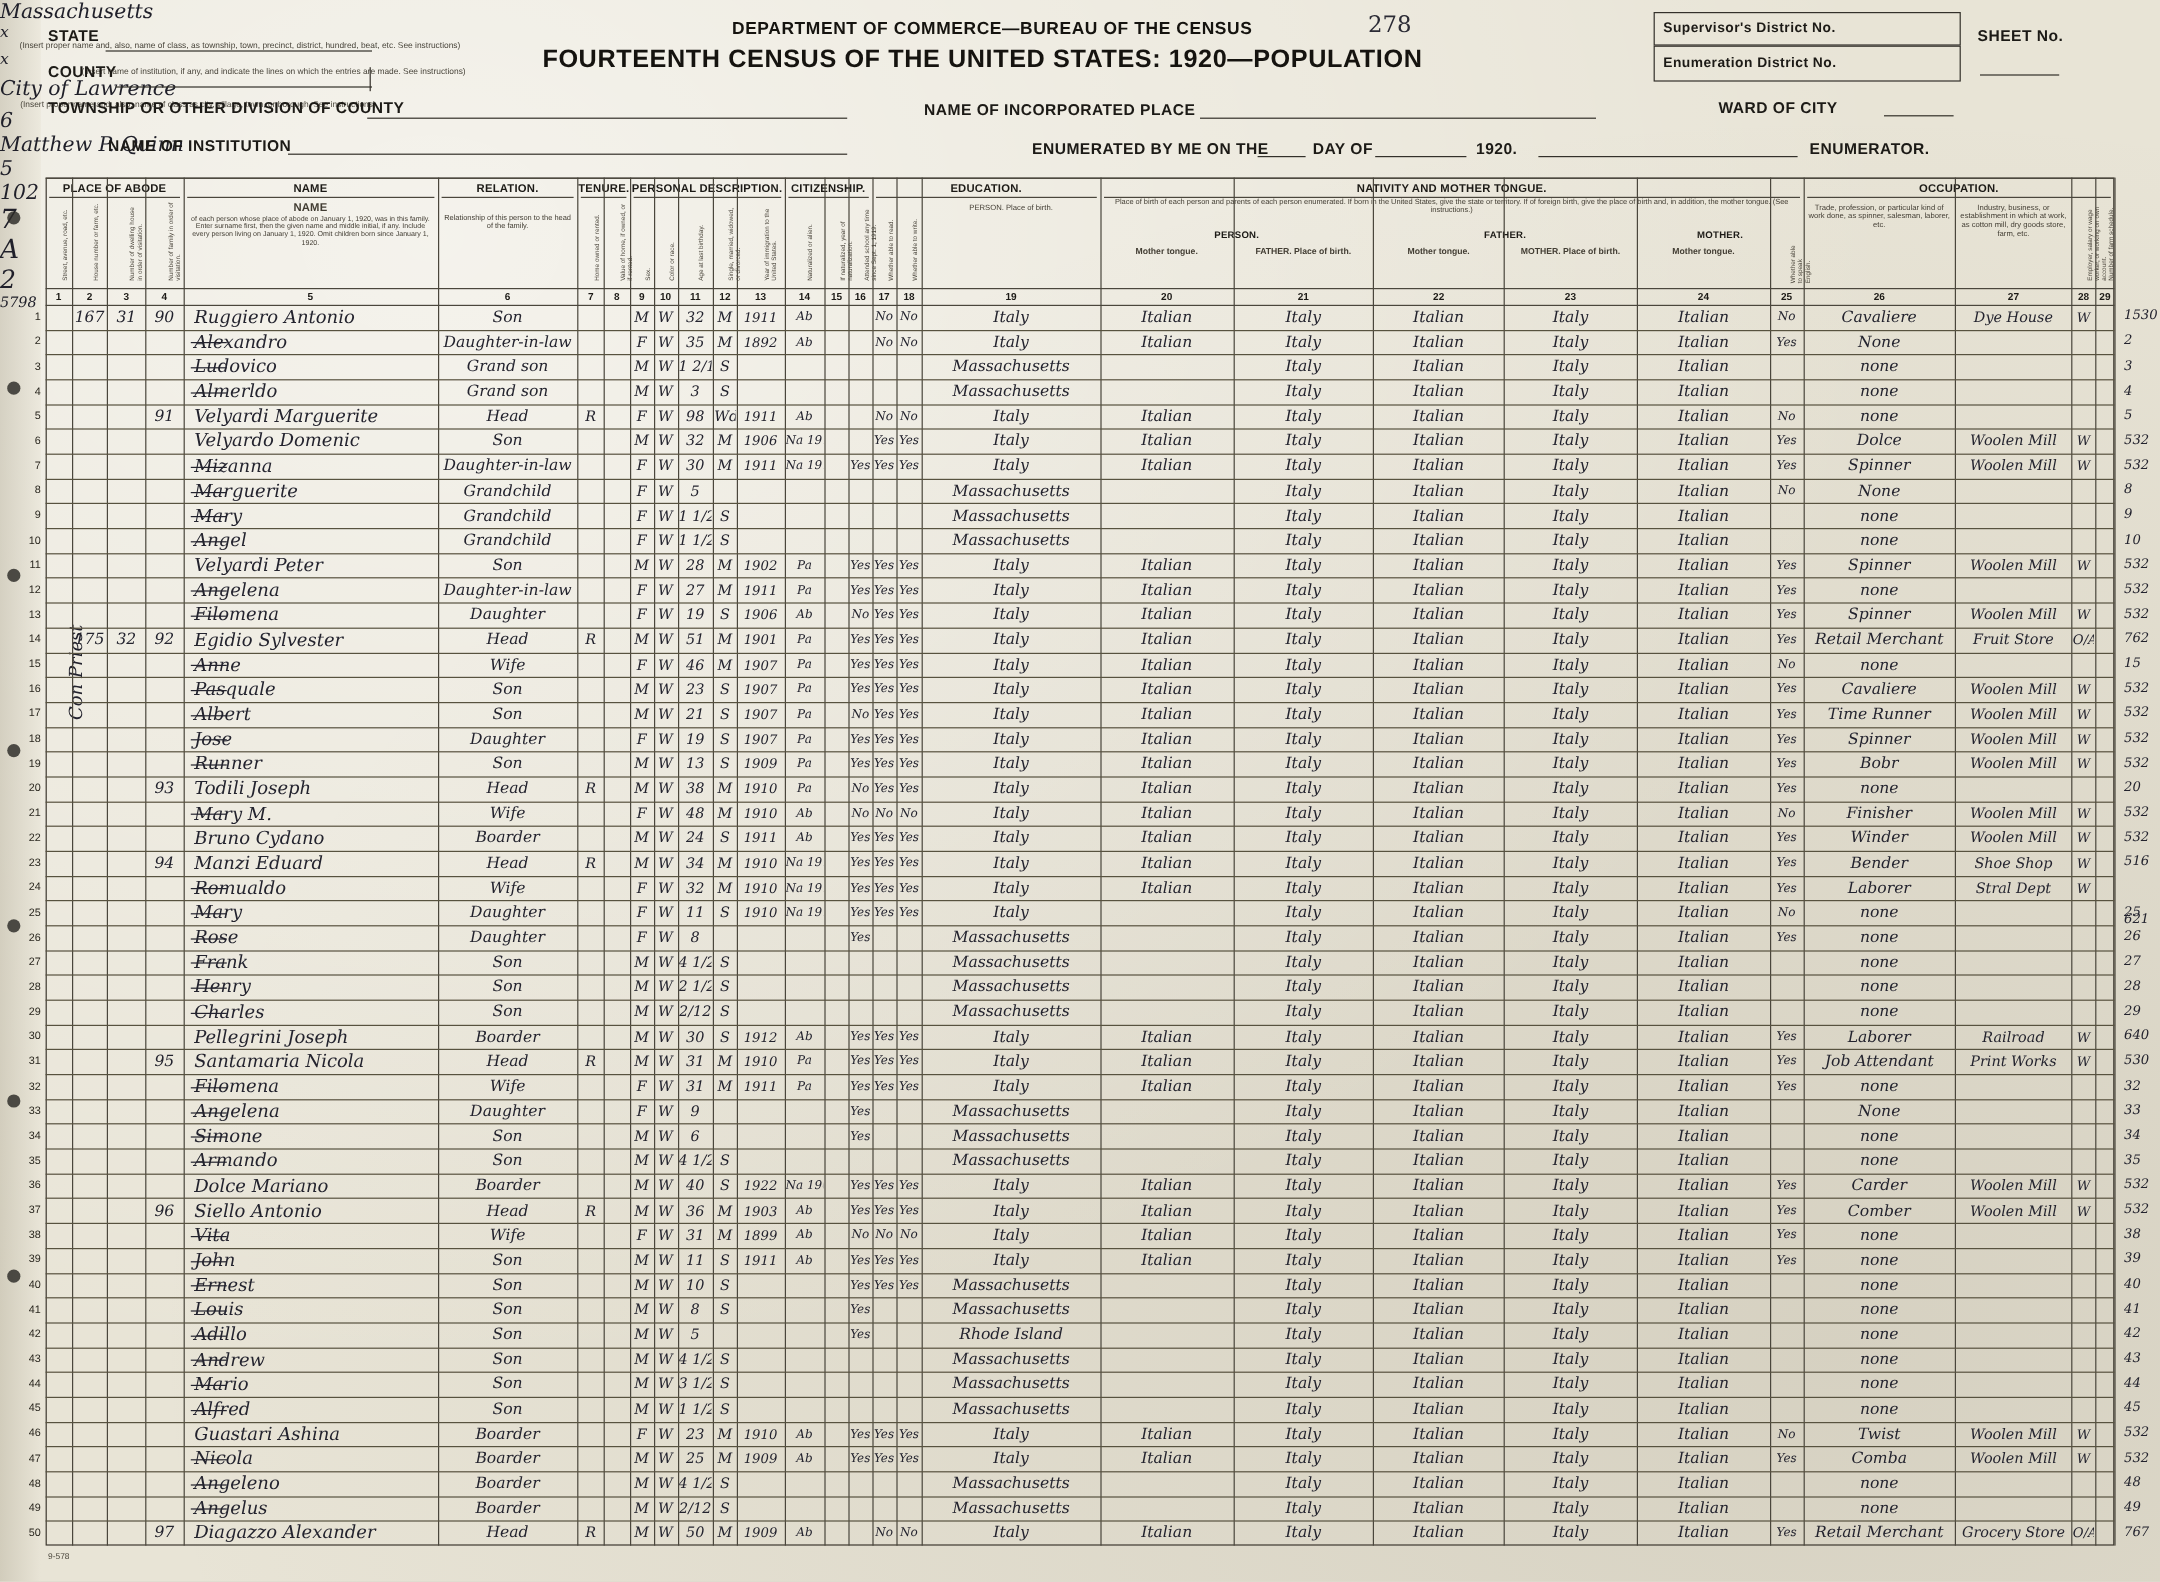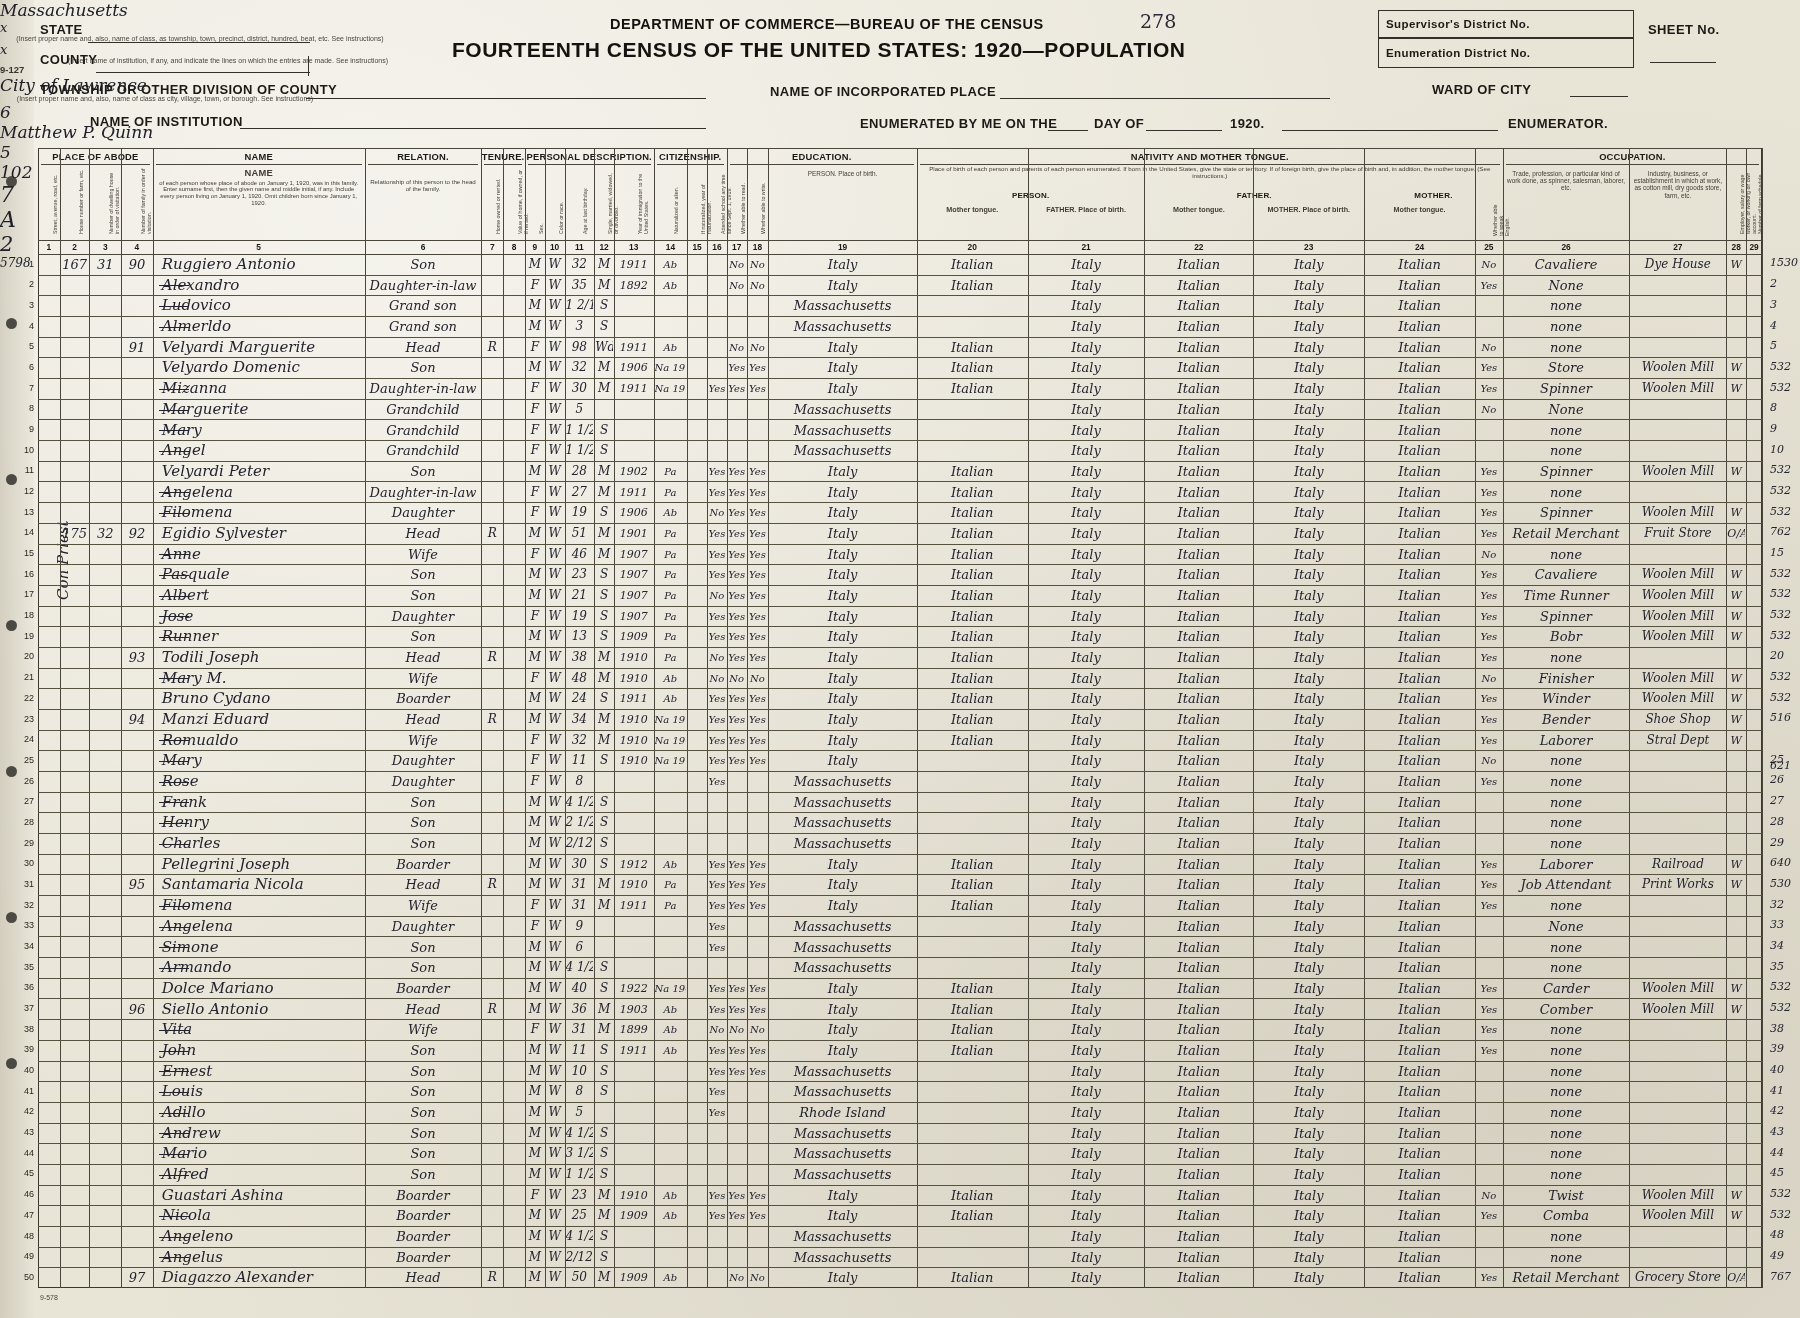--- a/index.html
+++ b/index.html
@@ -74,21 +74,20 @@
     <div class="lbl" style="left:40px; top:82px;">TOWNSHIP OR OTHER DIVISION OF COUNTY</div>
     <div class="rule" style="left:306px; top:98px; width:400px;"></div>
     <div class="hand sm" style="left:490px; top:80px;">x</div>
     <div class="tiny" style="left:306px; top:100px; width:400px;">(Insert proper name and, also, name of class, as township, town, precinct, district, hundred, beat, etc.  See instructions)</div>
 
     <div class="lbl" style="left:90px; top:114px;">NAME OF INSTITUTION</div>
     <div class="rule" style="left:240px; top:128px; width:466px;"></div>
     <div class="hand sm" style="left:488px; top:110px;">x</div>
     <div class="tiny" style="left:250px; top:130px; width:456px;">(Insert name of institution, if any, and indicate the lines on which the entries are made.  See instructions)</div>
 
-    <div class="small" style="left:398px; top:14px; font-weight:bold;">9-127</div>
 
     <div class="title1" style="left:610px; top:16px;">DEPARTMENT OF COMMERCE—BUREAU OF THE CENSUS</div>
     <div class="title2" style="left:452px; top:38px;">FOURTEENTH CENSUS OF THE UNITED STATES: 1920—POPULATION</div>
 
     <div class="stamp" style="left:1140px; top:10px;">278</div>
 
     <div class="lbl" style="left:770px; top:84px;">NAME OF INCORPORATED PLACE</div>
     <div class="rule" style="left:1000px; top:98px; width:330px;"></div>
     <div class="hand" style="left:1100px; top:76px;">City of Lawrence</div>
     <div class="tiny" style="left:1000px; top:100px; width:330px;">(Insert proper name and, also, name of class as city, village, town, or borough.  See instructions)</div>
@@ -453,21 +452,21 @@
         <div class="cell c" style="left: 616.573px; width: 31.6487px; top: 211.468px; height: 18.612px; font-size: 10px; line-height: 17.578px;">Na 1919</div>
         <div class="cell c" style="left: 689.808px; width: 17.7933px; top: 211.468px; height: 18.612px; font-size: 10px; line-height: 17.578px;">Yes</div>
         <div class="cell c" style="left: 709.602px; width: 19.7727px; top: 211.468px; height: 18.612px; font-size: 10px; line-height: 17.578px;">Yes</div>
         <div class="cell c" style="left: 731.374px; width: 146.45px; top: 211.468px; height: 18.612px; font-size: 13px; line-height: 17.578px;">Italy</div>
         <div class="cell c" style="left: 879.824px; width: 108.843px; top: 211.468px; height: 18.612px; font-size: 13px; line-height: 17.578px;">Italian</div>
         <div class="cell c" style="left: 990.667px; width: 114.781px; top: 211.468px; height: 18.612px; font-size: 13px; line-height: 17.578px;">Italy</div>
         <div class="cell c" style="left: 1107.45px; width: 106.863px; top: 211.468px; height: 18.612px; font-size: 13px; line-height: 17.578px;">Italian</div>
         <div class="cell c" style="left: 1216.31px; width: 108.843px; top: 211.468px; height: 18.612px; font-size: 13px; line-height: 17.578px;">Italy</div>
         <div class="cell c" style="left: 1327.15px; width: 108.843px; top: 211.468px; height: 18.612px; font-size: 13px; line-height: 17.578px;">Italian</div>
         <div class="cell c" style="left: 1438px; width: 25.7107px; top: 211.468px; height: 18.612px; font-size: 10px; line-height: 17.578px;">Yes</div>
-        <div class="cell c" style="left: 1465.71px; width: 124.677px; top: 211.468px; height: 18.612px; font-size: 13px; line-height: 17.578px;">Store</div>
+        <div class="cell c" style="left: 1465.71px; width: 124.677px; top: 211.468px; height: 18.612px; font-size: 13px; line-height: 17.578px;">Dolce</div>
         <div class="cell c" style="left: 1592.38px; width: 94.9874px; top: 211.468px; height: 18.612px; font-size: 12px; line-height: 17.578px;">Woolen Mill</div>
         <div class="cell c" style="left: 1689.37px; width: 17.7933px; top: 211.468px; height: 18.612px; font-size: 11px; line-height: 17.578px;">W</div>
         <div class="rown" style="left: -26px; width: 22px; top: 234.63px;">7</div>
         <div class="cell" style="left: 115.801px; width: 209.789px; top: 232.148px; height: 18.612px; font-size: 15px; line-height: 17.578px; padding-left: 8px; text-align: left;">Mizanna</div>
         <div class="cell c" style="left: 327.59px; width: 114.781px; top: 232.148px; height: 18.612px; font-size: 13px; line-height: 17.578px;">Daughter-in-law</div>
         <div class="cell c" style="left: 487.916px; width: 17.7933px; top: 232.148px; height: 18.612px; font-size: 12px; line-height: 17.578px;">F</div>
         <div class="cell c" style="left: 507.71px; width: 17.7933px; top: 232.148px; height: 18.612px; font-size: 12px; line-height: 17.578px;">W</div>
         <div class="cell c" style="left: 527.503px; width: 27.69px; top: 232.148px; height: 18.612px; font-size: 12px; line-height: 17.578px;">30</div>
         <div class="cell c" style="left: 557.193px; width: 17.7933px; top: 232.148px; height: 18.612px; font-size: 12px; line-height: 17.578px;">M</div>
         <div class="cell c" style="left: 576.986px; width: 37.5867px; top: 232.148px; height: 18.612px; font-size: 11px; line-height: 17.578px;">1911</div>

